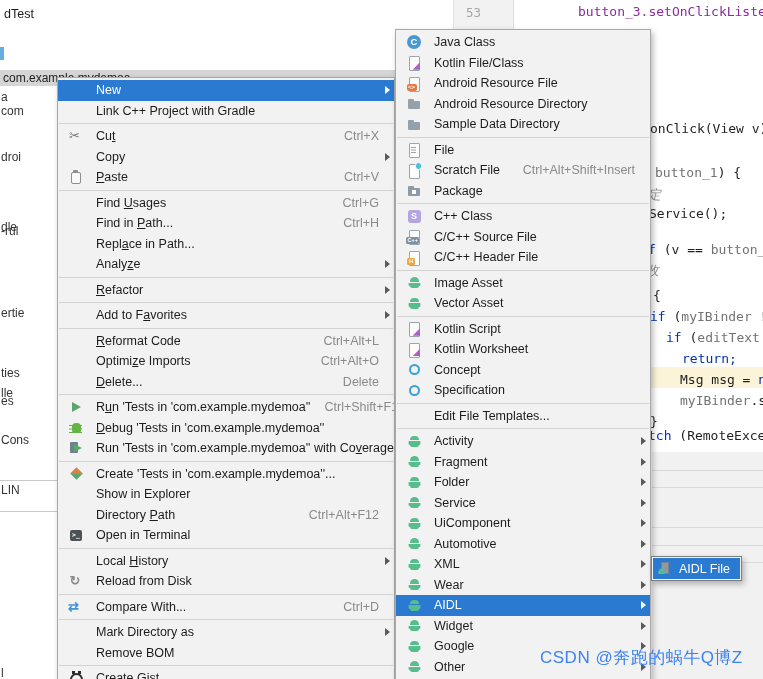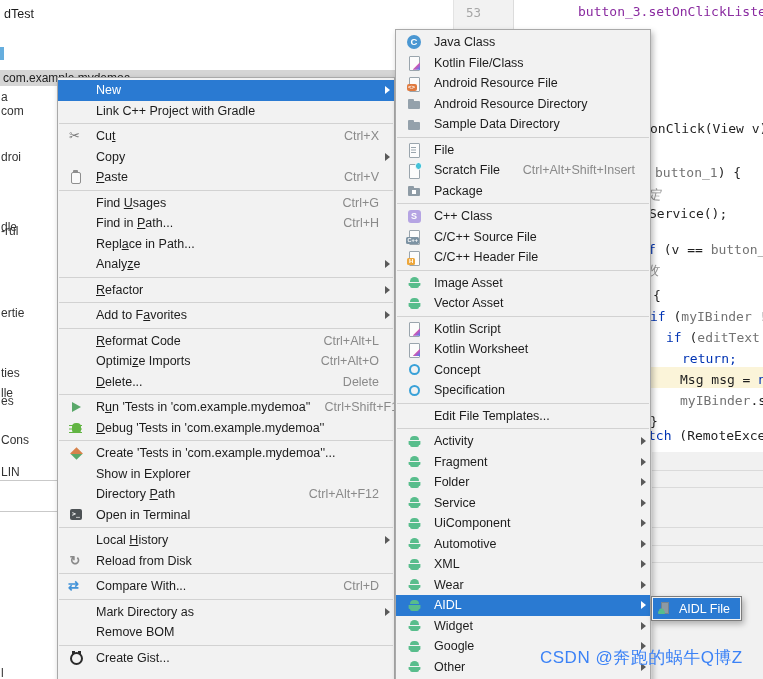--- a/index.html
+++ b/index.html
@@ -22,21 +22,21 @@
   
   .tree-band{position:absolute;left:0;top:70px;width:395px;height:16px;background:#d5d5d5;z-index:1;}
   .tree-band span{position:absolute;left:3px;top:1px;font-size:12px;color:#222;white-space:pre;}
   .treefrag{position:absolute;left:1px;font-size:12px;color:#333;white-space:pre;z-index:1;}
   .linline{position:absolute;left:0;width:57px;height:1px;background:#c9c9c9;z-index:1;}
   
   .menu{position:absolute;background:#f2f2f2;border:1px solid #a9a9a9;box-sizing:border-box;
         box-shadow:2px 3px 6px rgba(0,0,0,.28);padding:2px 0;}
   .menu1{left:57px;top:77px;width:338px;height:640px;z-index:10;}
   .menu2{left:395px;top:29px;width:256px;height:680px;z-index:20;}
-  .menu3{left:651px;top:596px;width:91px;height:25px;z-index:30;padding:1px 1px;border-color:#7d7d7d;}
+  .menu3{left:651px;top:556px;width:91px;height:25px;z-index:30;padding:1px 1px;border-color:#7d7d7d;}
   .mi{display:flex;align-items:center;height:20.5px;padding:0 4px 0 10px;font-size:12.5px;
       color:#1c1c1c;overflow:hidden;}
   .mi .mic{width:16px;height:16px;margin-right:12px;flex:none;position:relative;}
   .mi .ml{flex:1 1 auto;white-space:pre;}
   .mi .ms{color:#8a8a8a;white-space:pre;padding-left:14px;}
   .mi .ma{width:11px;flex:none;display:flex;justify-content:flex-end;}
   .tri{width:0;height:0;border-left:5px solid #5a5a5a;border-top:4px solid transparent;
        border-bottom:4px solid transparent;}
   .mi.hl{background:#2a7ad2;color:#ffffff;}
   .mi.hl .ms{color:#dcebfa;}
@@ -164,21 +164,21 @@
       <div class="treefrag" style="top: 90px;">a</div>
       <div class="treefrag" style="top: 104px;">com</div>
       <div class="treefrag" style="top: 150px;">droi</div>
       <div class="treefrag" style="top: 220px;">dle</div>
       <div class="treefrag" style="top: 224px;">-rul</div>
       <div class="treefrag" style="top: 306px;">ertie</div>
       <div class="treefrag" style="top: 366px;">ties</div>
       <div class="treefrag" style="top: 386px;">lle</div>
       <div class="treefrag" style="top: 394px;">es</div>
       <div class="treefrag" style="top: 433px;">Cons</div>
-      <div class="treefrag" style="top: 465px;">LIN</div>
+      <div class="treefrag" style="top: 483px;">LIN</div>
       <div class="treefrag" style="top: 666px;">l</div>
     </div>
   <div class="linline" style="top:480px"></div>
   <div class="linline" style="top:511px"></div>
 
   <div class="menu menu1" id="menu1">
       <div class="mi hl">
         <span class="mic"></span>
         <span class="ml">New</span>
         <span class="ms"></span>
@@ -283,20 +283,26 @@
         <span class="ml">R<u>u</u>n 'Tests in 'com.example.mydemoa''</span>
         <span class="ms">Ctrl+Shift+F10</span>
         <span class="ma"></span>
       </div>
       <div class="mi">
         <span class="mic"><span class="ico ic-debug"></span></span>
         <span class="ml"><u>D</u>ebug 'Tests in 'com.example.mydemoa''</span>
         <span class="ms"></span>
         <span class="ma"></span>
       </div>
+      <div class="mi">
+        <span class="mic"><span class="ico ic-coverage"></span></span>
+        <span class="ml">Run 'Tests in 'com.example.mydemoa'' with Co<u>v</u>erage</span>
+        <span class="ms"></span>
+        <span class="ma"></span>
+      </div>
       <div class="msep"></div>
       <div class="mi">
         <span class="mic"><span class="ico ic-create-tests"></span></span>
         <span class="ml">Create 'Tests in 'com.example.mydemoa''...</span>
         <span class="ms"></span>
         <span class="ma"></span>
       </div>
       <div class="mi">
         <span class="mic"></span>
         <span class="ml">Show in Explorer</span>

